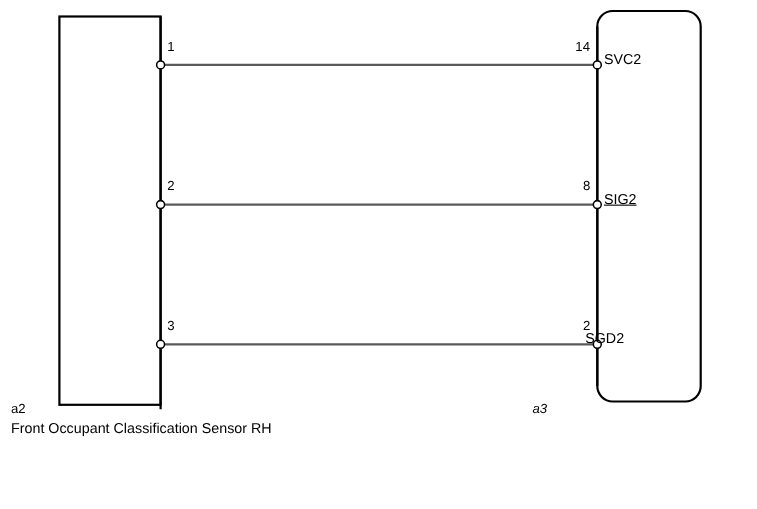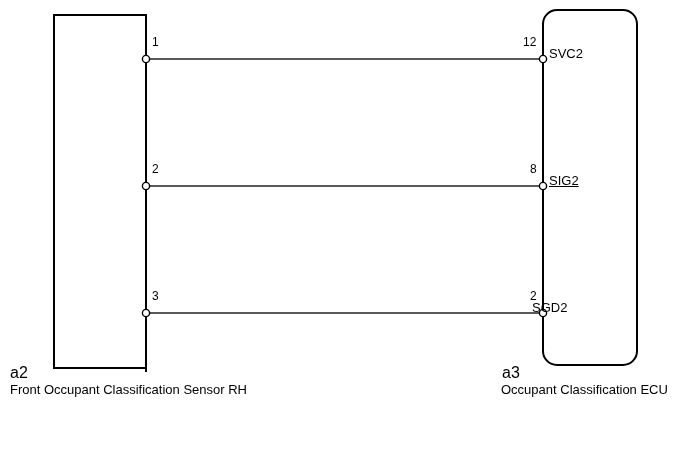--- a/index.html
+++ b/index.html
@@ -40,21 +40,21 @@
     white-space: nowrap;
     line-height: 1;
   }
   .pin-num {
     font-size: 12px;
   }
   .signal-name {
     font-size: 13px;
   }
   .conn-code {
-    font-size: 16px;
+    font-size: 12px;
   }
   .conn-caption {
     font-size: 13px;
   }
 
   
   .pin-left-1 { left: 152px; top: 36px; }
   .pin-left-2 { left: 152px; top: 163px; }
   .pin-left-3 { left: 152px; top: 290px; }
 
@@ -64,21 +64,21 @@
   .pin-right-3 { left: 530px; top: 290px; }
 
   
   .sig-1 { left: 549px; top: 47px; }
   .sig-2 { left: 549px; top: 174px; text-decoration: underline; }
   .sig-3 { left: 532px; top: 301px; }
 
   
   .code-left    { left: 10px;  top: 365px; }
   .caption-left { left: 10px;  top: 383px; }
-  .code-right    { left: 502px; top: 365px; }
+  .code-right    { left: 484px; top: 365px; font-style: italic; }
   .caption-right { left: 501px; top: 383px; }
 </style>
 </head>
 <body>
 
 <div id="diagram-root">
 
   <svg id="wiring-svg" viewBox="0 0 688 463" width="688" height="463">
 
     <rect x="54" y="15" width="92" height="353" fill="#ffffff" stroke="#000000" stroke-width="2"></rect>
@@ -99,27 +99,26 @@
 
     <line x1="146" y1="313" x2="543" y2="313" stroke="#5a5a5a" stroke-width="2"></line>
     <circle cx="146" cy="313" r="3.6" fill="#ffffff" stroke="#000000" stroke-width="1.4"></circle>
     <circle cx="543" cy="313" r="3.6" fill="#ffffff" stroke="#000000" stroke-width="1.4"></circle>
   </svg>
 
   <span class="txt pin-num pin-left-1">1</span>
   <span class="txt pin-num pin-left-2">2</span>
   <span class="txt pin-num pin-left-3">3</span>
 
-  <span class="txt pin-num pin-right-1">12</span>
+  <span class="txt pin-num pin-right-1">14</span>
   <span class="txt pin-num pin-right-2">8</span>
   <span class="txt pin-num pin-right-3">2</span>
 
   <span class="txt signal-name sig-1">SVC2</span>
   <span class="txt signal-name sig-2">SIG2</span>
   <span class="txt signal-name sig-3">SGD2</span>
 
   <span class="txt conn-code code-left">a2</span>
   <span class="txt conn-caption caption-left">Front Occupant Classification Sensor RH</span>
 
   <span class="txt conn-code code-right">a3</span>
-  <span class="txt conn-caption caption-right">Occupant Classification ECU</span>
 
 </div>
 
 </body></html>

